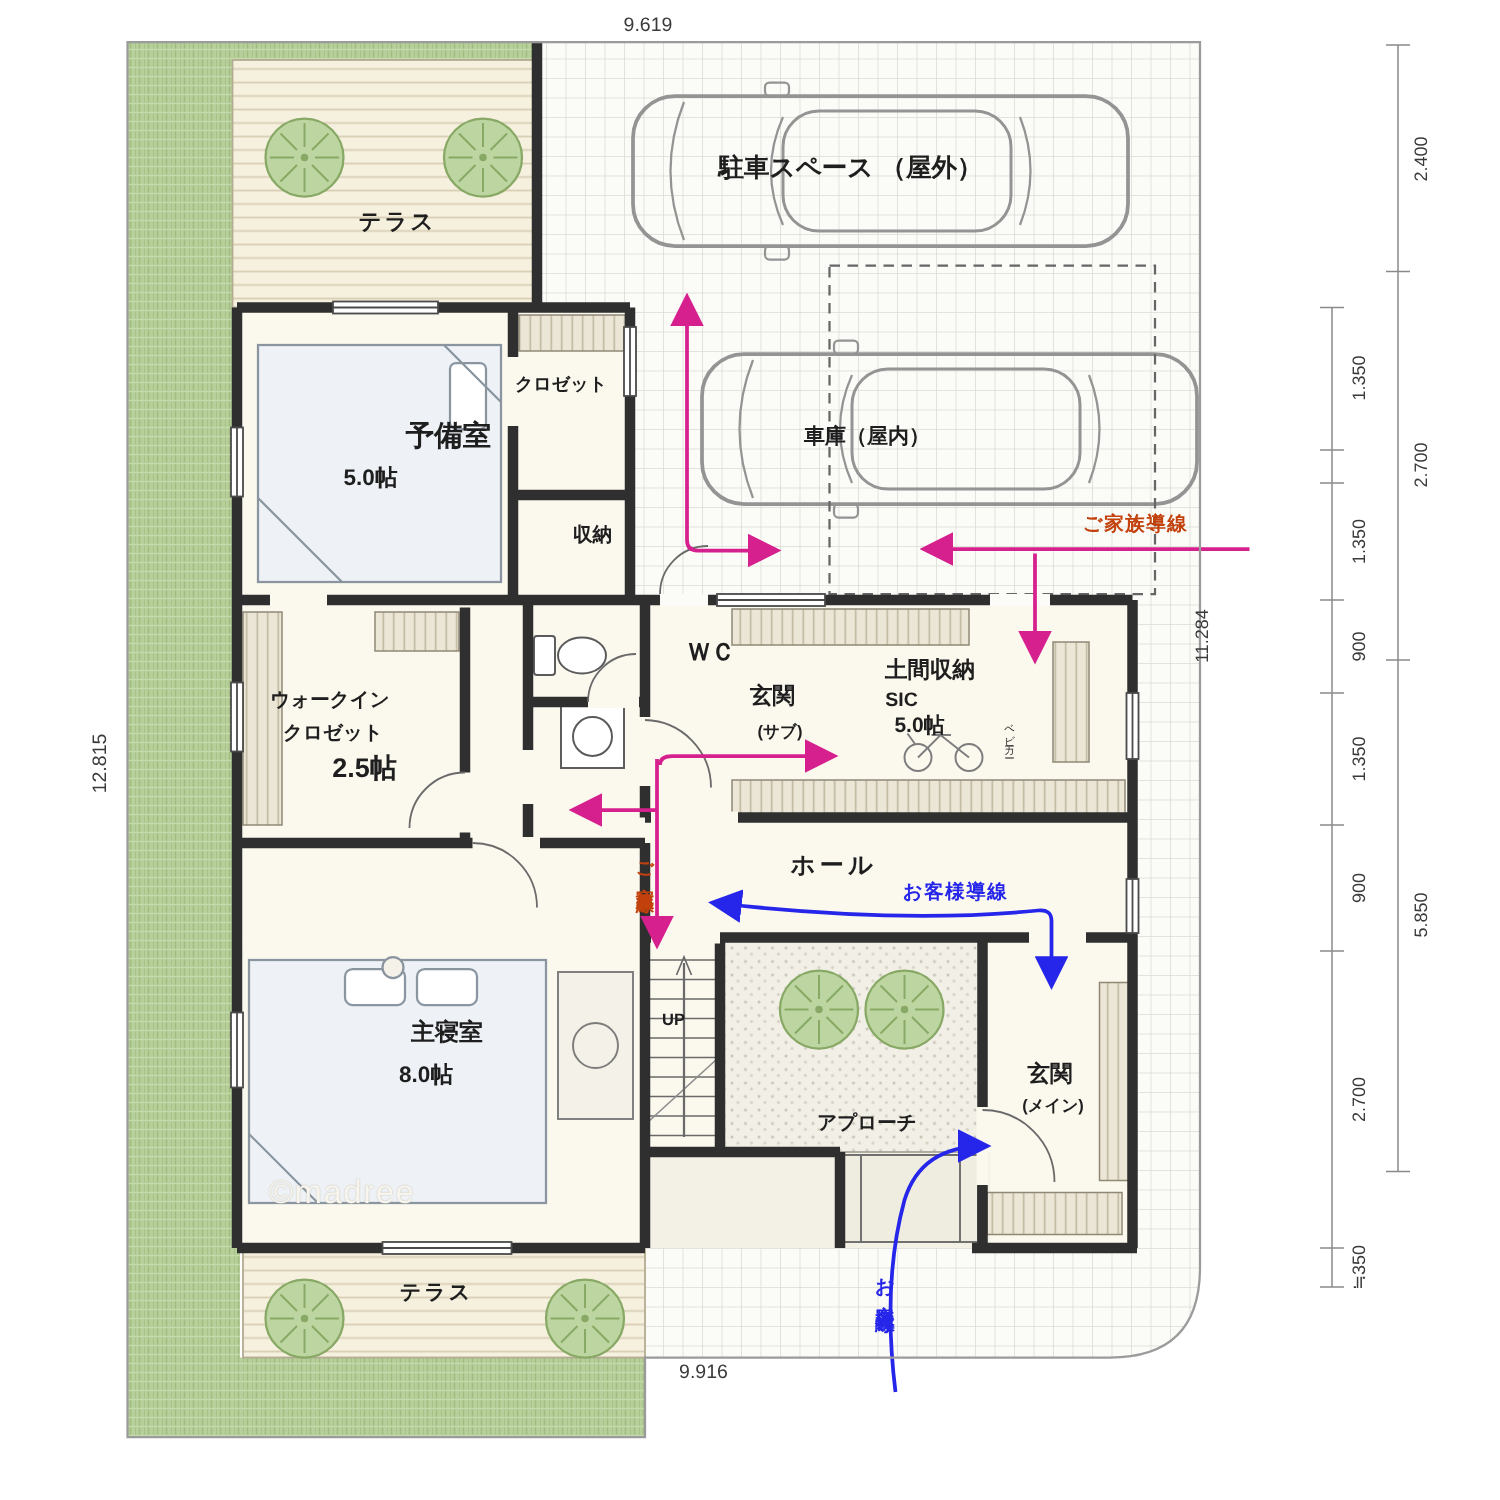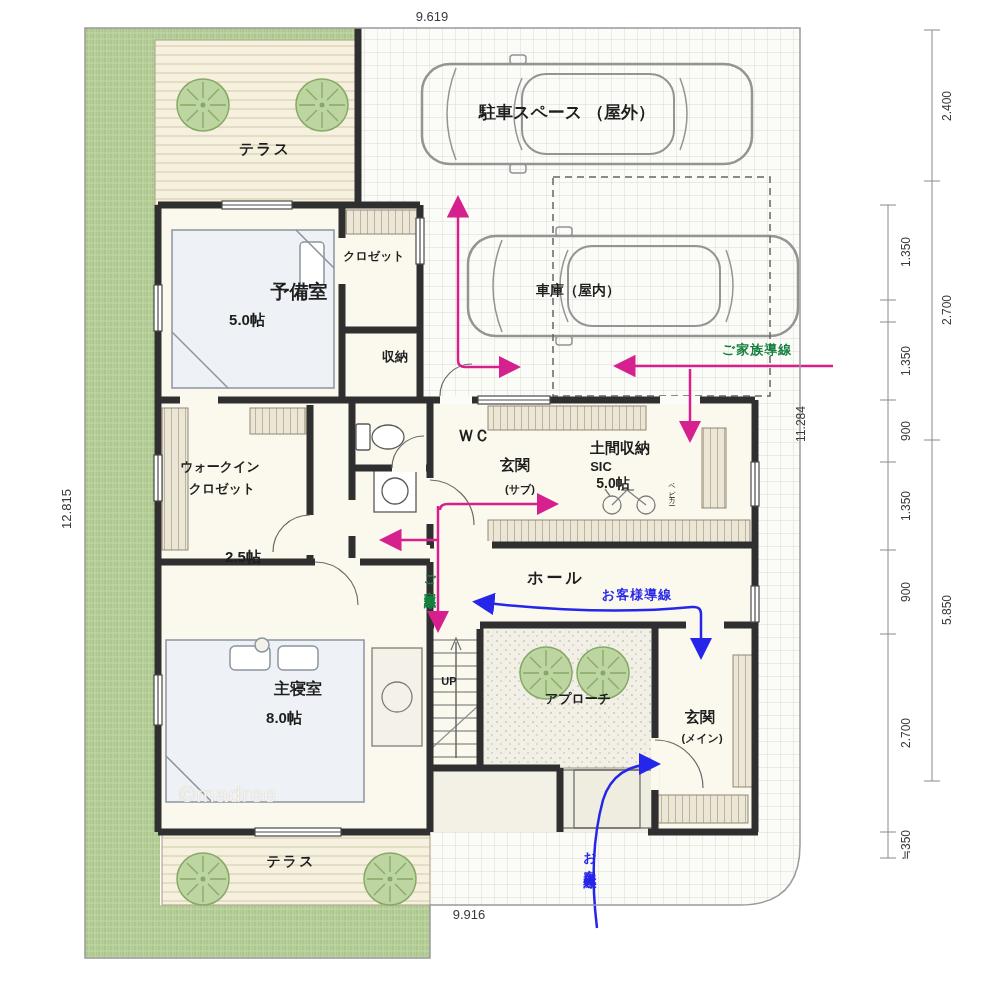--- a/index.html
+++ b/index.html
@@ -6,21 +6,21 @@
   .canvas{position:relative;width:1000px;height:1000px;background:#fff;overflow:hidden;
           font-family:"Liberation Sans",sans-serif;}
   .canvas svg.plan{position:absolute;left:0;top:0;}
   .lbl{position:absolute;transform:translate(-50%,-50%);white-space:nowrap;line-height:1;
        color:#1e1e1e;z-index:5;}
   .rm{font-weight:bold;}
   .ls2{letter-spacing:2px;}
   .ls3{letter-spacing:3px;}
   .rot{transform:translate(-50%,-50%) rotate(-90deg);}
   .vt{writing-mode:vertical-rl;text-orientation:upright;letter-spacing:2px;}
-  .pink{color:#15803d;font-weight:bold;text-align:center;}
+  .pink{color:#c2410c;font-weight:bold;text-align:center;}
   .blue{color:#2626ea;font-weight:bold;}
   .dim{color:#3a3a3a;font-weight:normal;}
   .wm{color:#f7f5ee;text-shadow:0 0 1px #b9b4a2;font-weight:normal;letter-spacing:1px;}
   .tiny{letter-spacing:0;}
 </style>
 </head>
 <body>
 
 <div class="canvas">
 
@@ -263,31 +263,31 @@
 <div class="lbl rm ls2" style="left:265px;top:148px;font-size:15px;">テラス</div>
 <div class="lbl rm" style="left:567px;top:112px;font-size:17px;">駐車スペース （屋外）</div>
 <div class="lbl rm" style="left:578px;top:290px;font-size:14px;">車庫（屋内）</div>
 <div class="lbl rm tiny" style="left:374px;top:256px;font-size:12px;">クロゼット</div>
 <div class="lbl rm" style="left:255px;top:291px;font-size:19px;margin-left:44px;">予備室</div>
 <div class="lbl rm" style="left:247px;top:319px;font-size:15px;">5.0帖</div>
 <div class="lbl rm" style="left:395px;top:356px;font-size:13px;">収納</div>
 <div class="lbl rm" style="left:440px;top:436px;font-size:16px;margin-left:34px;">ＷＣ</div>
 <div class="lbl rm" style="left:220px;top:466px;font-size:13px;">ウォークイン</div>
 <div class="lbl rm" style="left:222px;top:488px;font-size:13px;">クロゼット</div>
-<div class="lbl rm" style="left:243px;top:512px;font-size:15px;margin-top:44px;">2.5帖</div>
+<div class="lbl rm" style="left:243px;top:512px;font-size:18px;">2.5帖</div>
 <div class="lbl rm" style="left:515px;top:464px;font-size:15px;">玄関</div>
 <div class="lbl rm" style="left:520px;top:489px;font-size:11px;">(サブ)</div>
 <div class="lbl rm" style="left:620px;top:447px;font-size:15px;">土間収納</div>
 <div class="lbl rm" style="left:601px;top:466px;font-size:13px;">SIC</div>
 <div class="lbl rm" style="left:613px;top:483px;font-size:14px;">5.0帖</div>
 <div class="lbl rm ls3" style="left:556px;top:578px;font-size:16px;text-align:right;">ホール</div>
 <div class="lbl rm" style="left:298px;top:689px;font-size:16px;">主寝室</div>
 <div class="lbl rm" style="left:284px;top:717px;font-size:15px;">8.0帖</div>
 <div class="lbl rm" style="left:449px;top:681px;font-size:11px;">UP</div>
-<div class="lbl rm" style="left:578px;top:698px;font-size:13px;">アプローチ</div>
+<div class="lbl rm" style="left:578px;top:748px;font-size:13px;">アプローチ</div>
 <div class="lbl rm" style="left:700px;top:716px;font-size:15px;">玄関</div>
 <div class="lbl rm" style="left:702px;top:738px;font-size:11px;">(メイン)</div>
 <div class="lbl rm ls2" style="left:291px;top:861px;font-size:14px;">テラス</div>
 <div class="lbl vt tiny" style="left:672px;top:489px;font-size:7px;transform:translate(-50%,-50%);">ベビーカー</div>
 <div class="lbl wm" style="left:228px;top:795px;font-size:22px;">©madree</div>
 
 <div class="lbl pink" style="left:757px;top:349px;font-size:13px;letter-spacing:1px;">ご家族導線</div>
 <div class="lbl pink vt" style="left:430px;top:578px;font-size:12px;transform:translate(-50%,-50%);">ご家族導線</div>
 <div class="lbl blue" style="left:637px;top:594px;font-size:13px;letter-spacing:1px;">お客様導線</div>
 <div class="lbl blue vt" style="left:590px;top:855px;font-size:13px;transform:translate(-50%,-50%);">お客様導線</div>

